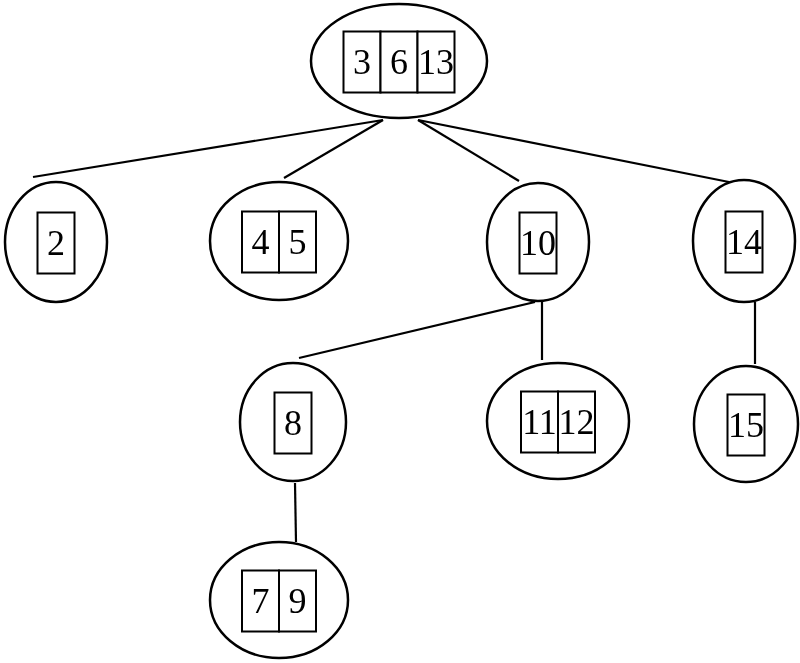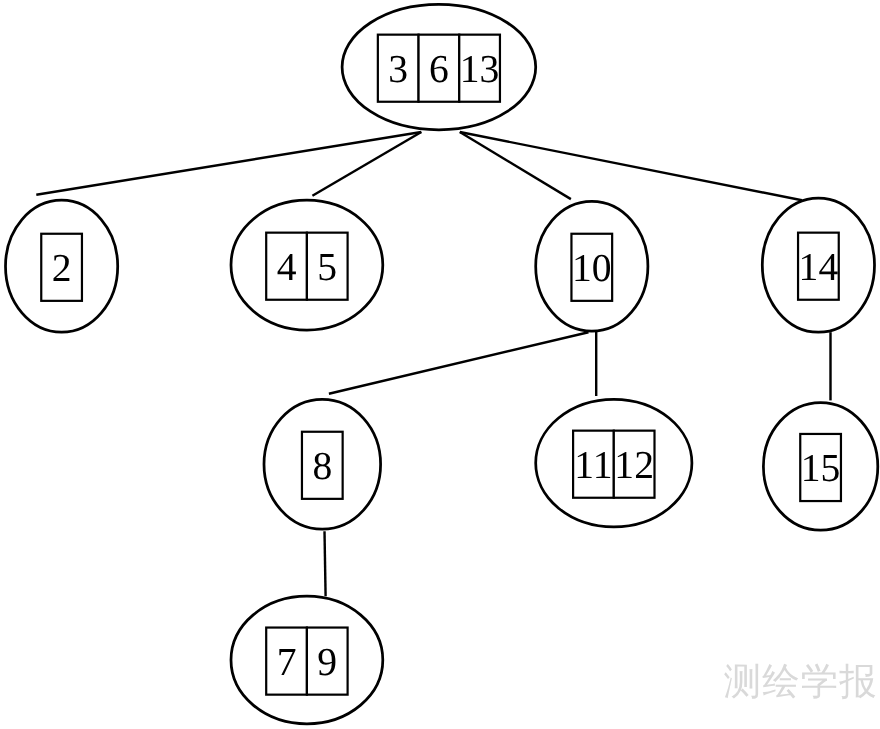--- a/index.html
+++ b/index.html
@@ -91,14 +91,13 @@
         <text x="746" y="437.24" text-anchor="middle" font-size="36" font-family="&quot;Liberation Serif&quot;, serif" fill="#000000">15</text>
       </g>
       <g>
         <ellipse cx="279" cy="600" rx="69" ry="58" fill="#ffffff" stroke="#000000" stroke-width="2.5"></ellipse>
         <rect x="242" y="570.5" width="37" height="61" fill="#ffffff" stroke="#000000" stroke-width="2"></rect>
         <text x="260.5" y="613.24" text-anchor="middle" font-size="36" font-family="&quot;Liberation Serif&quot;, serif" fill="#000000">7</text>
         <rect x="279" y="570.5" width="37" height="61" fill="#ffffff" stroke="#000000" stroke-width="2"></rect>
         <text x="297.5" y="613.24" text-anchor="middle" font-size="36" font-family="&quot;Liberation Serif&quot;, serif" fill="#000000">9</text>
       </g>
     </svg>
-  <div class="watermark">测绘学报</div>
 </div>
 
 </body></html>

